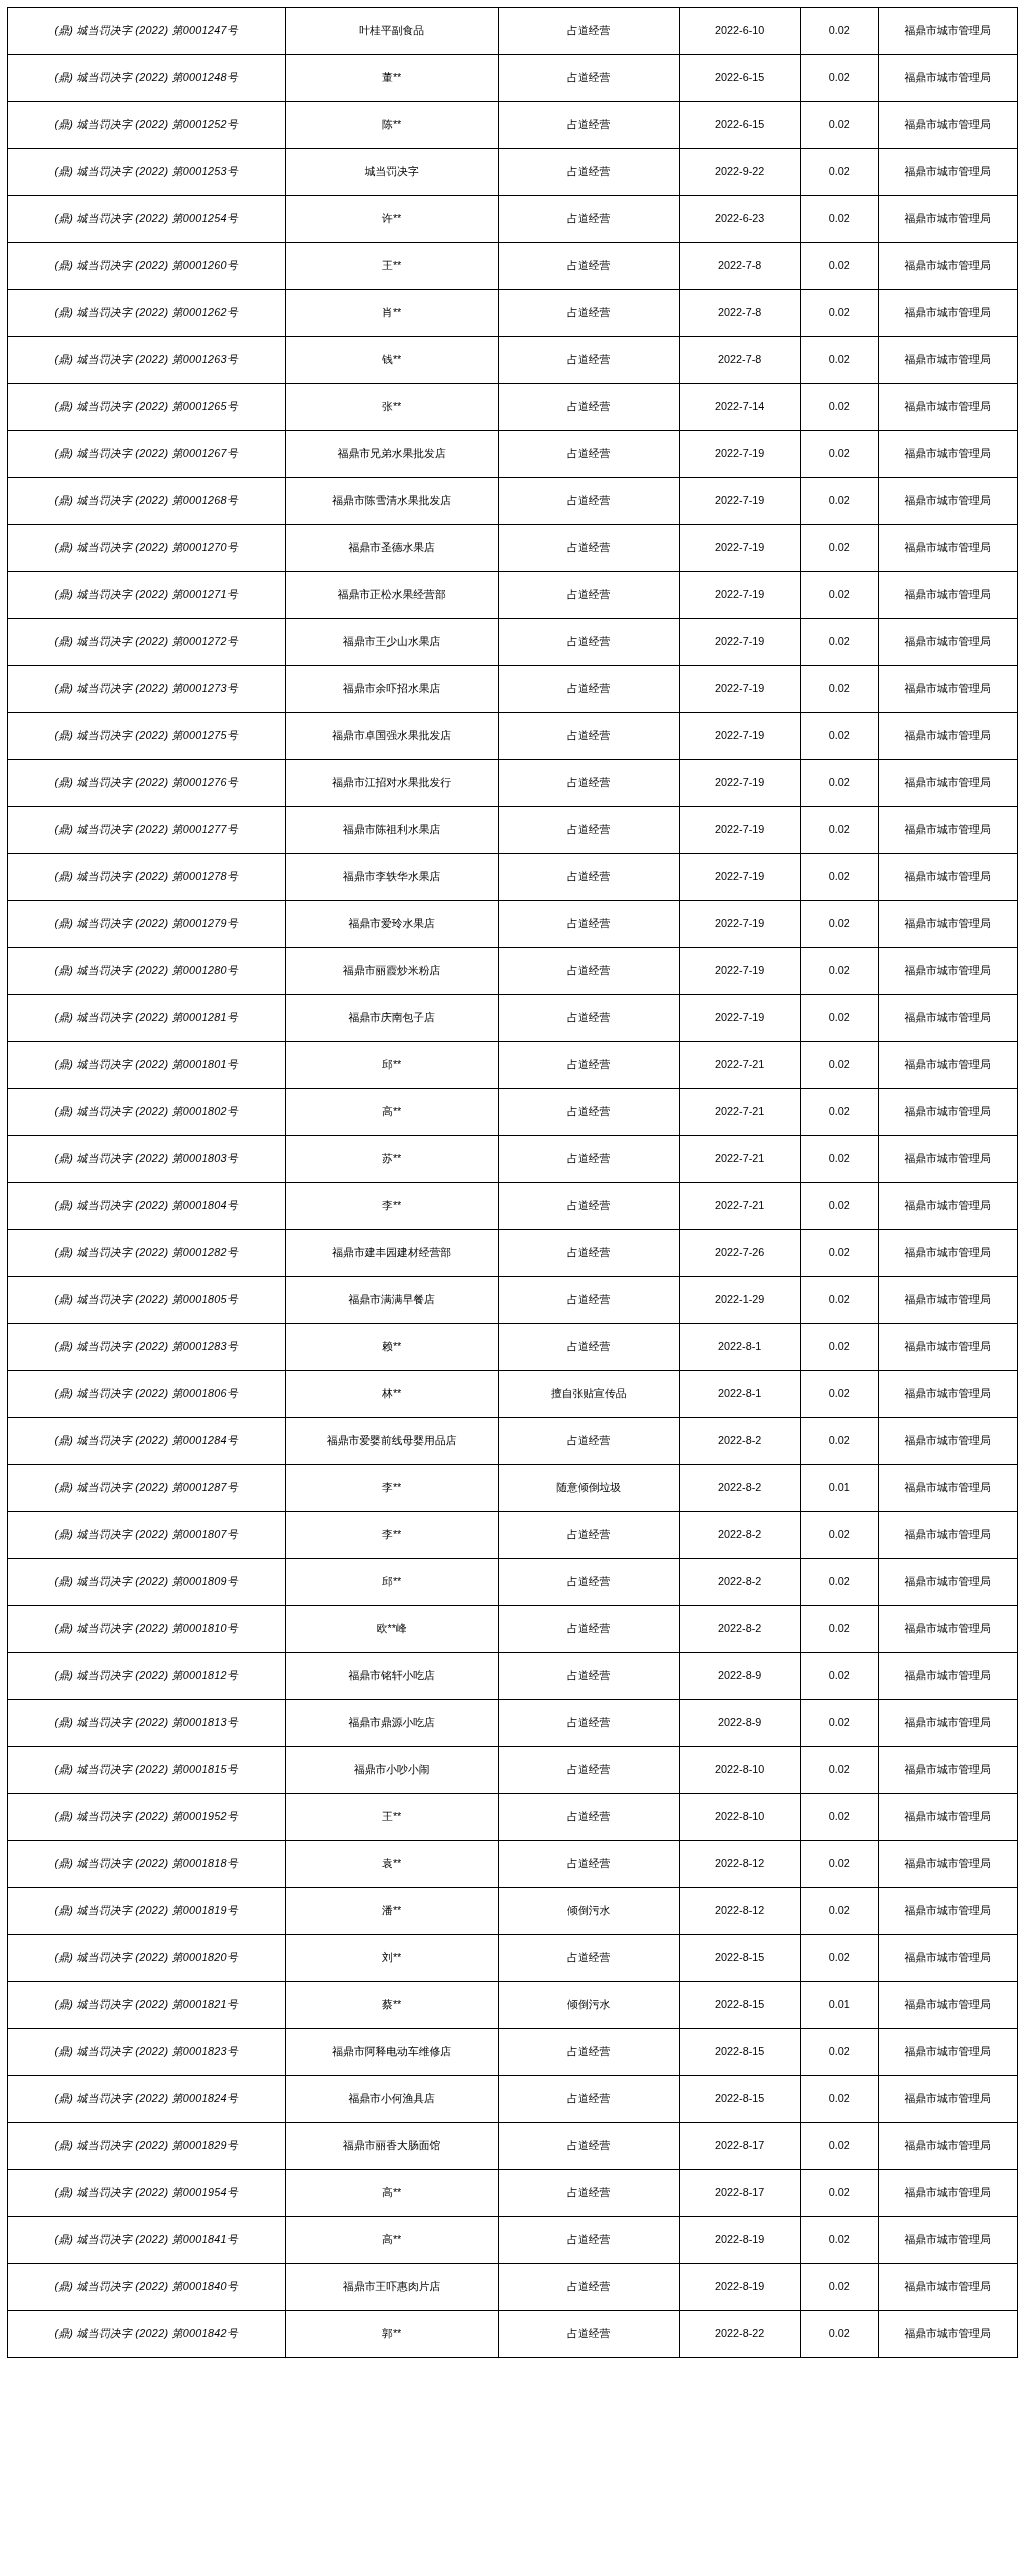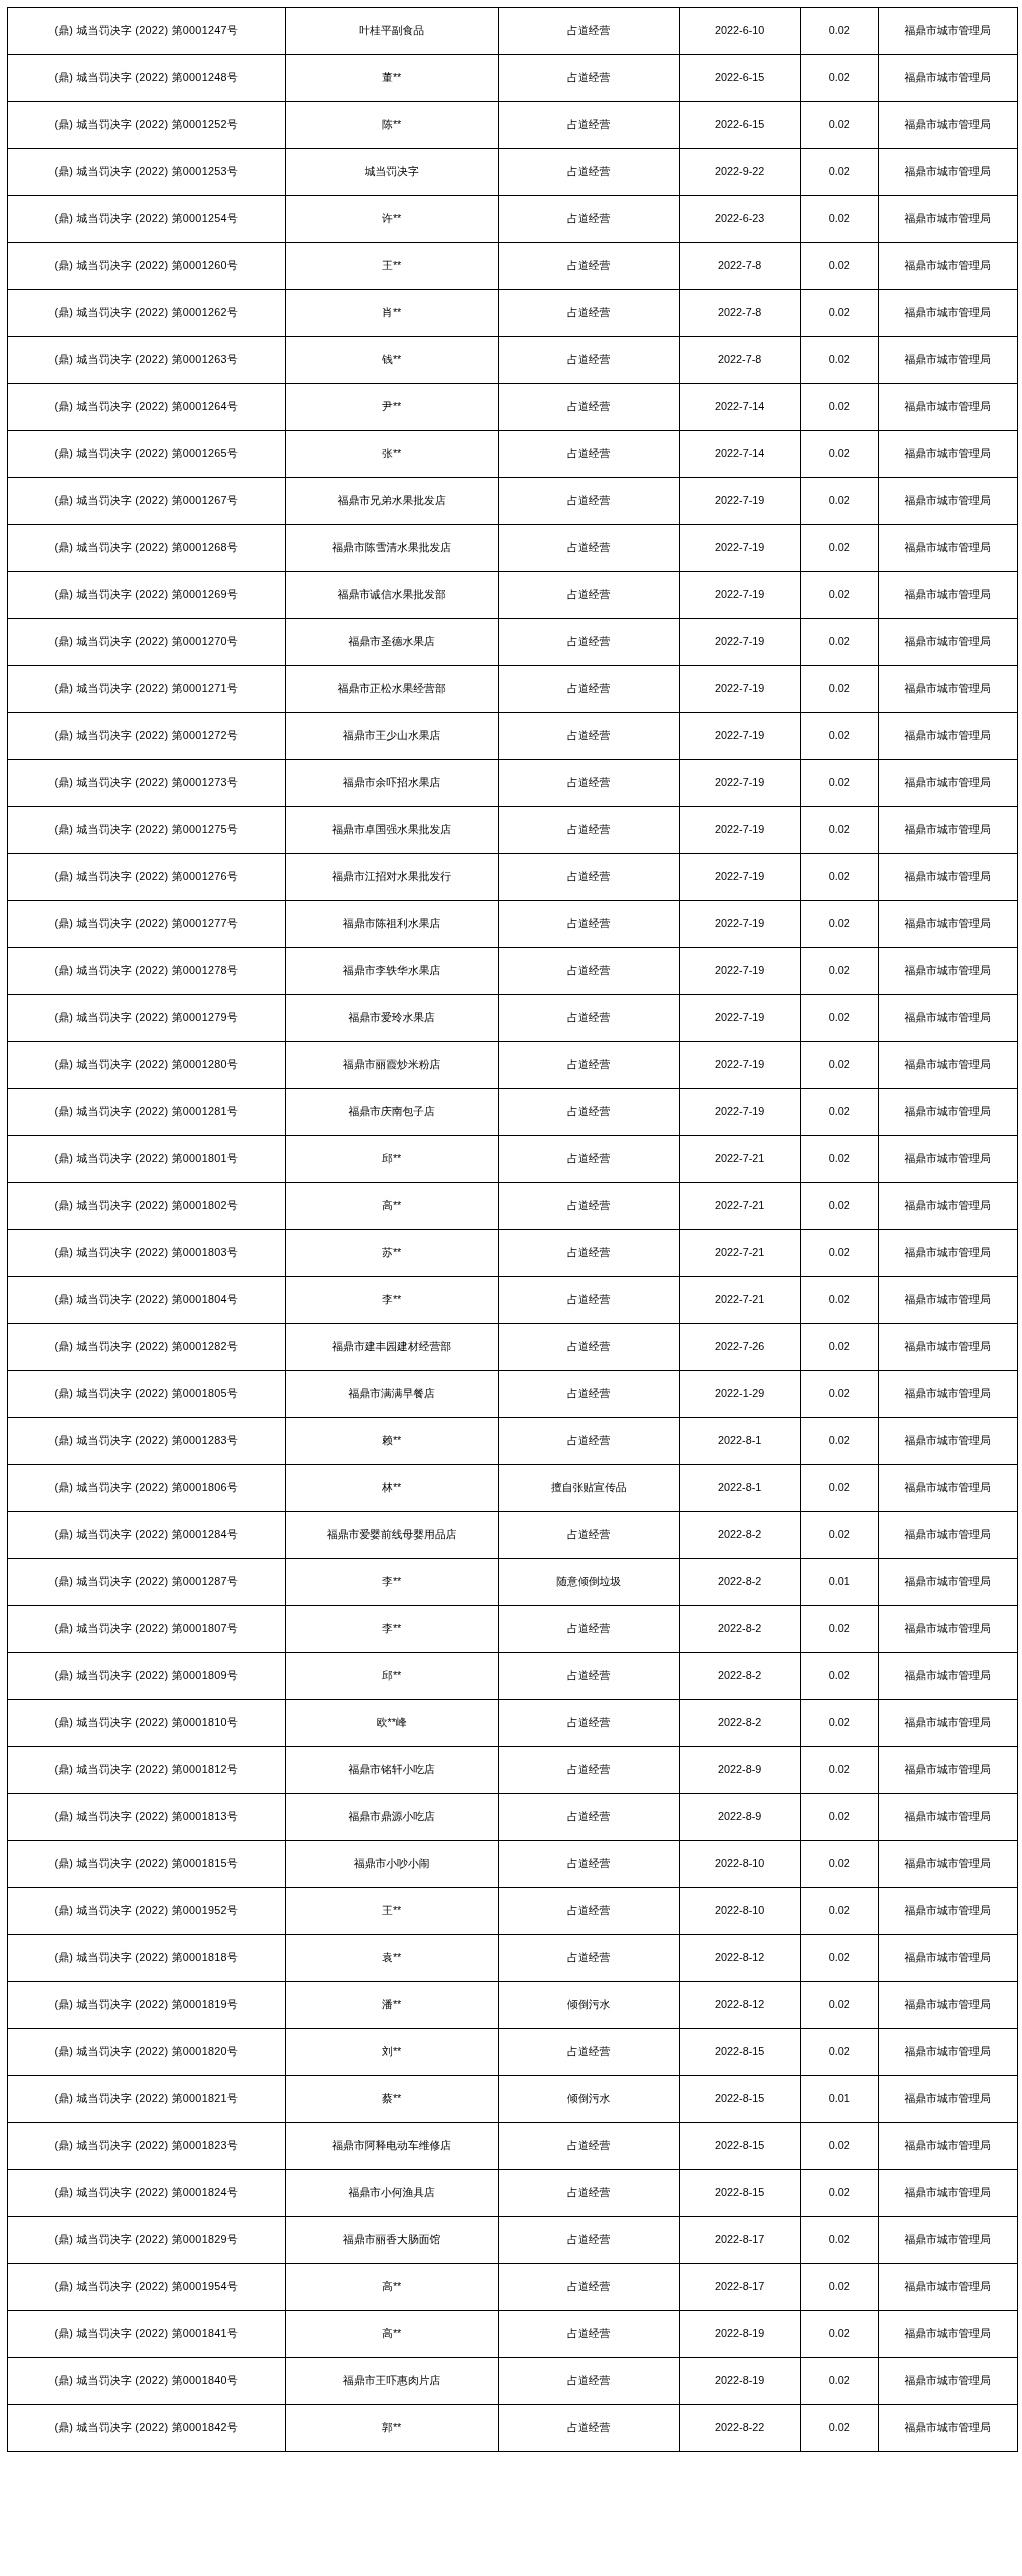--- a/index.html
+++ b/index.html
@@ -26,21 +26,21 @@
     height: 44px;
     text-align: center;
     vertical-align: middle;
     font-size: 10.8px;
     line-height: 1.45;
     padding: 1px 5.2px;
     overflow: hidden;
     word-break: break-all;
     background: #ffffff;
   }
-  td.c-doc    { letter-spacing: 0.3px; }
+  td.c-doc    { letter-spacing: 0.3px; font-style: italic; }
   td.c-name   { }
   td.c-viol   { }
   td.c-date   { }
   td.c-amt    { }
   td.c-auth   { }
 </style>
 </head>
 <body>
 
 <div class="sheet">
@@ -112,54 +112,38 @@
         </tr>
         <tr>
           <td class="c-doc">(鼎) 城当罚决字 (2022) 第0001263号</td>
           <td class="c-name">钱**</td>
           <td class="c-viol">占道经营</td>
           <td class="c-date">2022-7-8</td>
           <td class="c-amt">0.02</td>
           <td class="c-auth">福鼎市城市管理局</td>
         </tr>
         <tr>
-          <td class="c-doc">(鼎) 城当罚决字 (2022) 第0001264号</td>
-          <td class="c-name">尹**</td>
-          <td class="c-viol">占道经营</td>
-          <td class="c-date">2022-7-14</td>
-          <td class="c-amt">0.02</td>
-          <td class="c-auth">福鼎市城市管理局</td>
-        </tr>
-        <tr>
           <td class="c-doc">(鼎) 城当罚决字 (2022) 第0001265号</td>
           <td class="c-name">张**</td>
           <td class="c-viol">占道经营</td>
           <td class="c-date">2022-7-14</td>
           <td class="c-amt">0.02</td>
           <td class="c-auth">福鼎市城市管理局</td>
         </tr>
         <tr>
           <td class="c-doc">(鼎) 城当罚决字 (2022) 第0001267号</td>
           <td class="c-name">福鼎市兄弟水果批发店</td>
           <td class="c-viol">占道经营</td>
           <td class="c-date">2022-7-19</td>
           <td class="c-amt">0.02</td>
           <td class="c-auth">福鼎市城市管理局</td>
         </tr>
         <tr>
           <td class="c-doc">(鼎) 城当罚决字 (2022) 第0001268号</td>
           <td class="c-name">福鼎市陈雪清水果批发店</td>
-          <td class="c-viol">占道经营</td>
-          <td class="c-date">2022-7-19</td>
-          <td class="c-amt">0.02</td>
-          <td class="c-auth">福鼎市城市管理局</td>
-        </tr>
-        <tr>
-          <td class="c-doc">(鼎) 城当罚决字 (2022) 第0001269号</td>
-          <td class="c-name">福鼎市诚信水果批发部</td>
           <td class="c-viol">占道经营</td>
           <td class="c-date">2022-7-19</td>
           <td class="c-amt">0.02</td>
           <td class="c-auth">福鼎市城市管理局</td>
         </tr>
         <tr>
           <td class="c-doc">(鼎) 城当罚决字 (2022) 第0001270号</td>
           <td class="c-name">福鼎市圣德水果店</td>
           <td class="c-viol">占道经营</td>
           <td class="c-date">2022-7-19</td>

